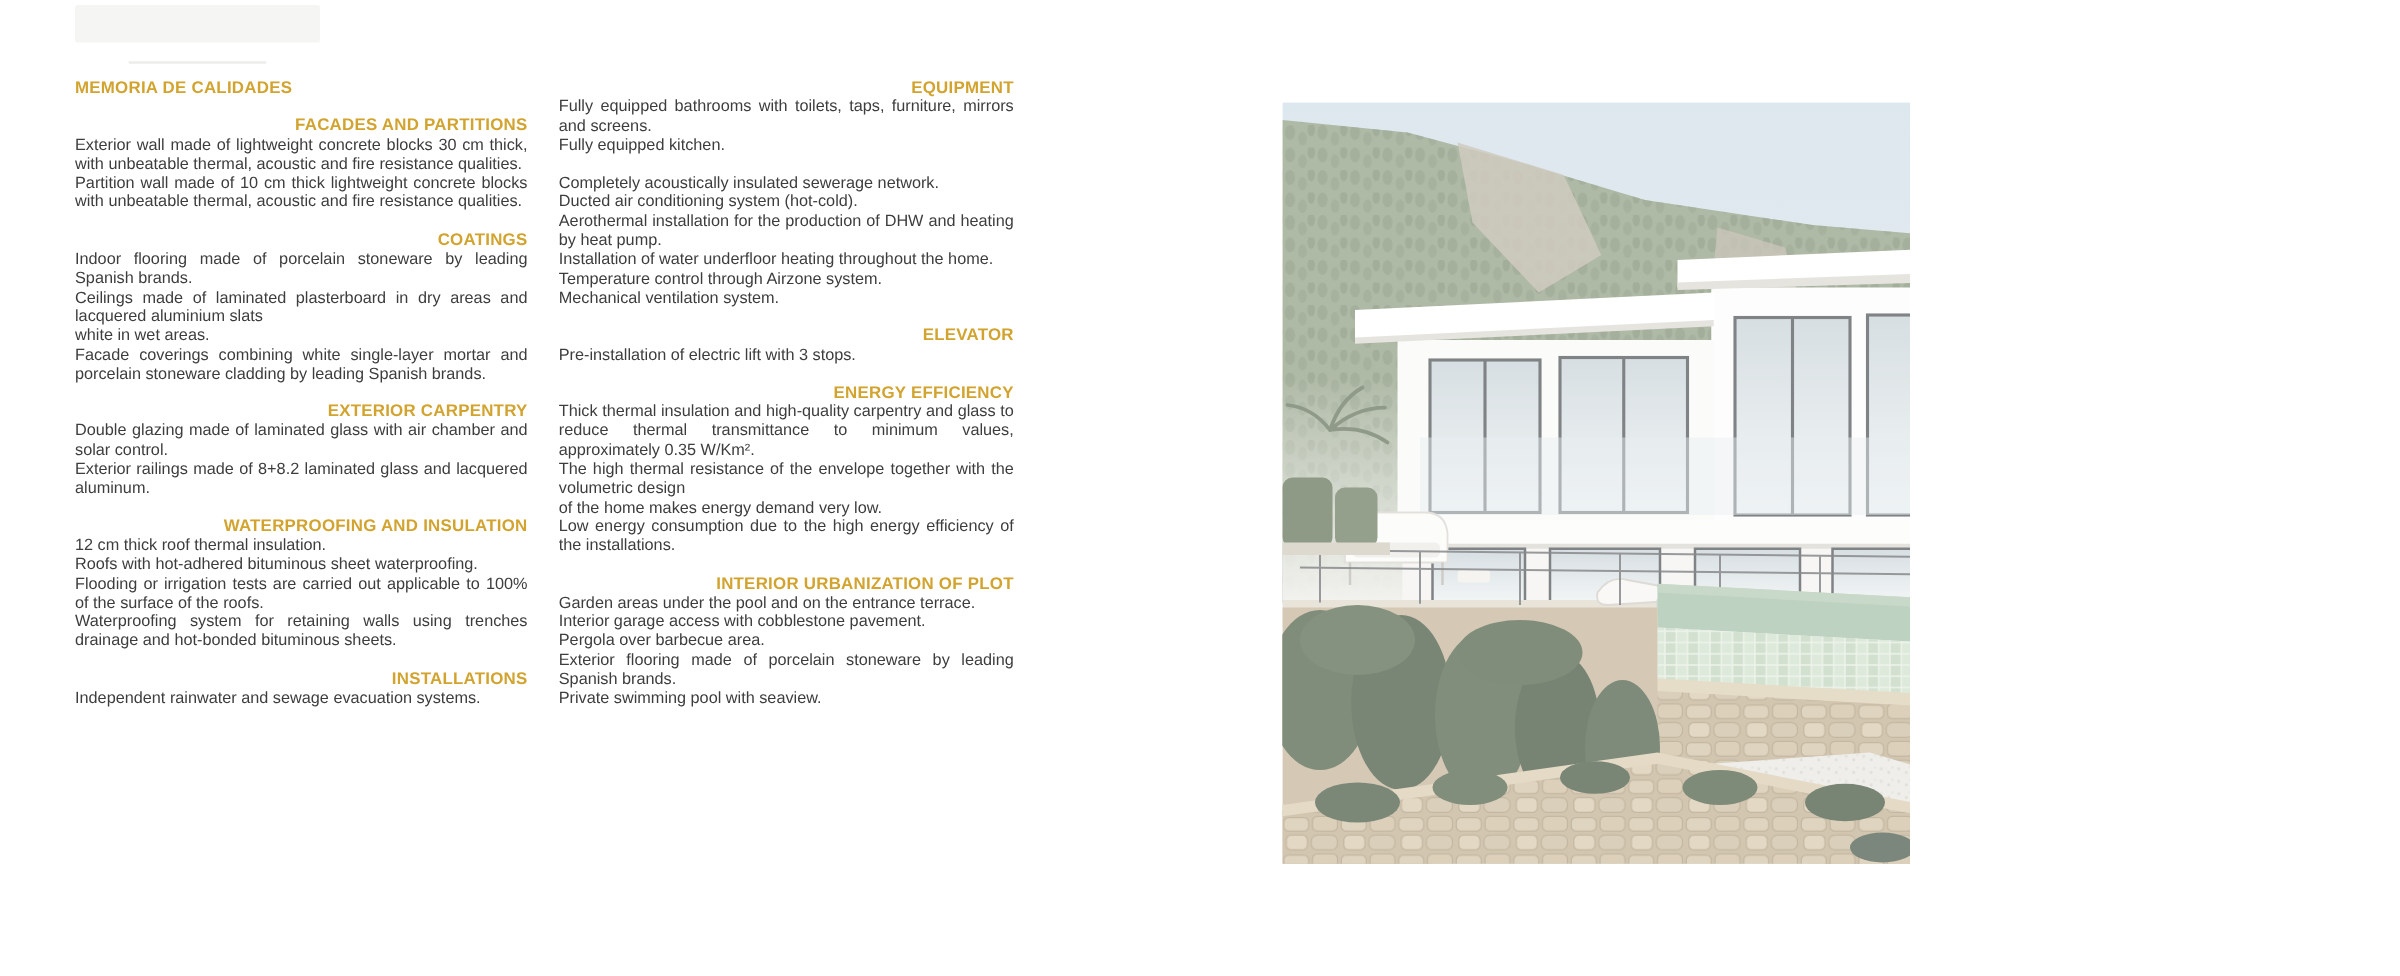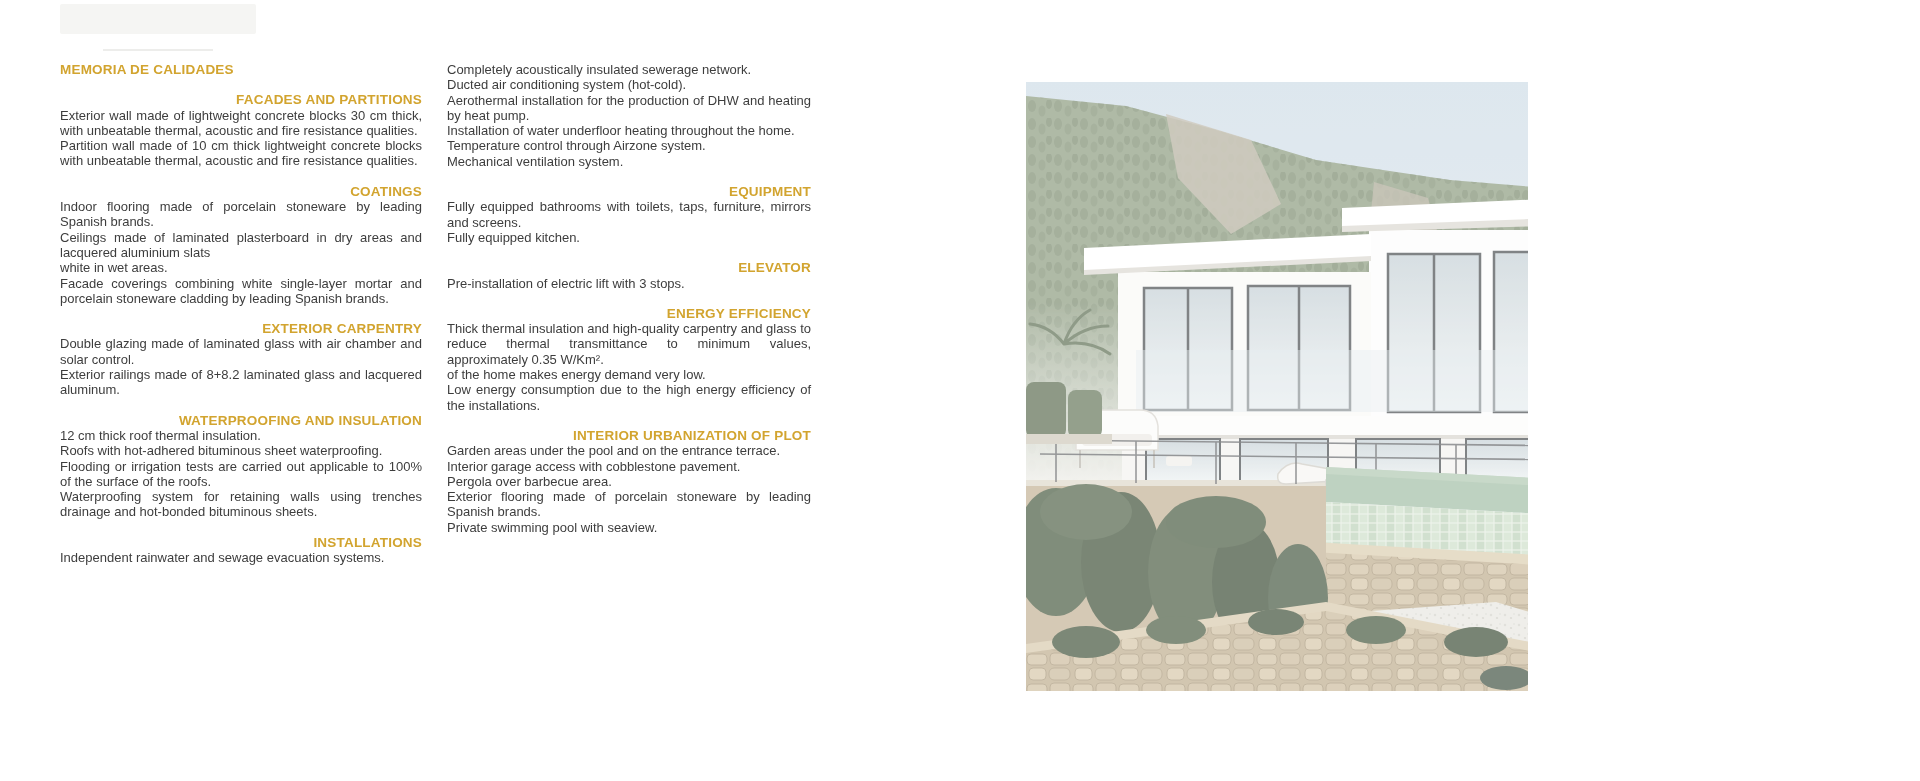--- a/index.html
+++ b/index.html
@@ -65,39 +65,40 @@
         <section class="spec-section">
           <h3 class="spec-heading">INSTALLATIONS</h3>
           <p class="spec-par">Independent rainwater and sewage evacuation systems.</p>
         </section>
       </div>
   </div>
 
   <div class="col col-2">
     <div>
         <section class="spec-section">
+          <h3 class="spec-heading">EQUIPMENT</h3>
+          <p class="spec-par">Fully equipped bathrooms with toilets, taps, furniture, mirrors and screens.</p>
+          <p class="spec-par">Fully equipped kitchen.</p>
+        </section>
+        <section class="spec-section">
           <p class="spec-par">Completely acoustically insulated sewerage network.</p>
           <p class="spec-par">Ducted air conditioning system (hot-cold).</p>
           <p class="spec-par">Aerothermal installation for the production of DHW and heating by heat pump.</p>
           <p class="spec-par">Installation of water underfloor heating throughout the home.</p>
           <p class="spec-par">Temperature control through Airzone system.</p>
           <p class="spec-par">Mechanical ventilation system.</p>
         </section>
         <section class="spec-section">
-          <h3 class="spec-heading">EQUIPMENT</h3>
-          <p class="spec-par">Fully equipped bathrooms with toilets, taps, furniture, mirrors and screens.</p>
-          <p class="spec-par">Fully equipped kitchen.</p>
-        </section>
-        <section class="spec-section">
           <h3 class="spec-heading">ELEVATOR</h3>
           <p class="spec-par">Pre-installation of electric lift with 3 stops.</p>
         </section>
         <section class="spec-section">
           <h3 class="spec-heading">ENERGY EFFICIENCY</h3>
           <p class="spec-par">Thick thermal insulation and high-quality carpentry and glass to reduce thermal transmittance to minimum values, approximately 0.35 W/Km².</p>
+          <p class="spec-par">The high thermal resistance of the envelope together with the volumetric design</p>
           <p class="spec-par">of the home makes energy demand very low.</p>
           <p class="spec-par">Low energy consumption due to the high energy efficiency of the installations.</p>
         </section>
         <section class="spec-section">
           <h3 class="spec-heading">INTERIOR URBANIZATION OF PLOT</h3>
           <p class="spec-par">Garden areas under the pool and on the entrance terrace.</p>
           <p class="spec-par">Interior garage access with cobblestone pavement.</p>
           <p class="spec-par">Pergola over barbecue area.</p>
           <p class="spec-par">Exterior flooring made of porcelain stoneware by leading Spanish brands.</p>
           <p class="spec-par">Private swimming pool with seaview.</p>

